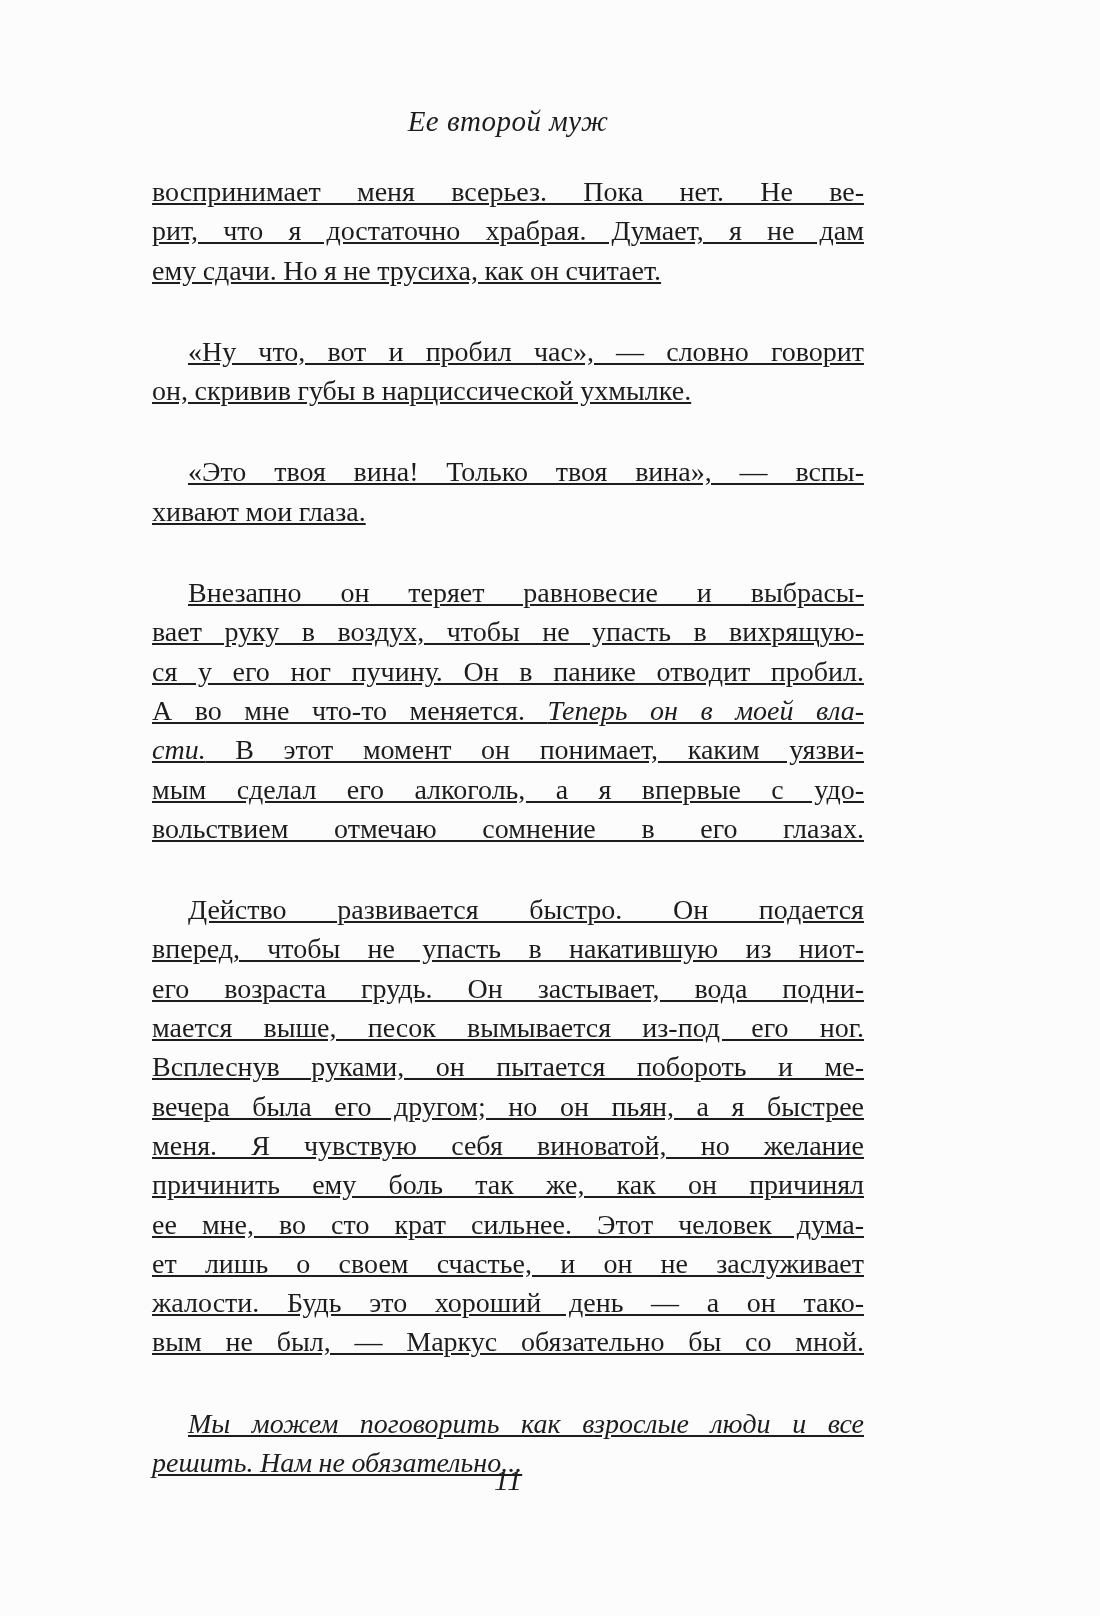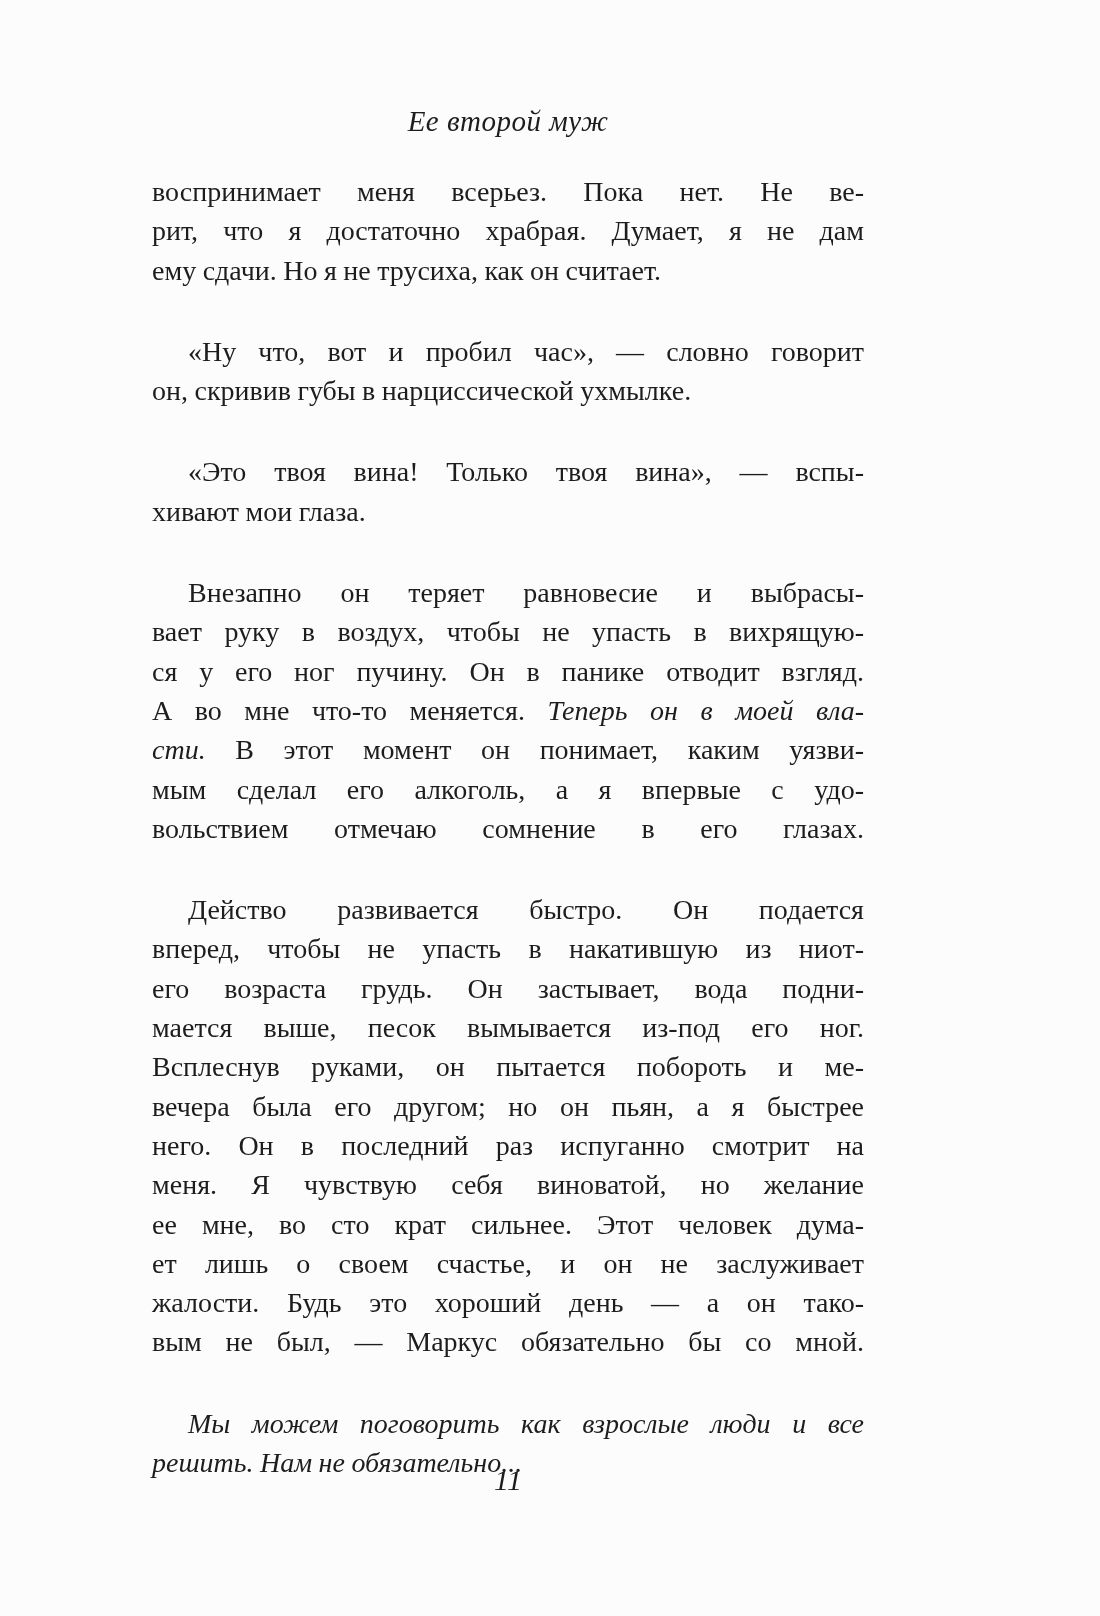--- a/index.html
+++ b/index.html
@@ -31,20 +31,21 @@
     top: 172px;
     left: 152px;
     width: 712px;
     font-size: 28px;
     line-height: 39.3px;
     word-spacing: -0.5px;
   }
   .line {
     text-align: left;
     white-space: normal;
+    text-decoration: underline;
   }
   .line.justify {
     text-align: justify;
     text-align-last: justify;
     -moz-text-align-last: justify;
   }
   .line.indent {
     padding-left: 36px;
     margin-top: 42px;
   }
@@ -71,33 +72,33 @@
   <div class="text-block">
       <div class="line justify"><span>воспринимает меня всерьез. Пока нет. Не ве-</span></div>
       <div class="line justify"><span>рит, что я достаточно храбрая. Думает, я не дам</span></div>
       <div class="line"><span>ему сдачи. Но я не трусиха, как он считает.</span></div>
       <div class="line indent justify"><span>«Ну что, вот и пробил час», — словно говорит</span></div>
       <div class="line"><span>он, скривив губы в нарциссической ухмылке.</span></div>
       <div class="line indent justify"><span>«Это твоя вина! Только твоя вина», — вспы-</span></div>
       <div class="line"><span>хивают мои глаза.</span></div>
       <div class="line indent justify"><span>Внезапно он теряет равновесие и выбрасы-</span></div>
       <div class="line justify"><span>вает руку в воздух, чтобы не упасть в вихрящую-</span></div>
-      <div class="line justify"><span>ся у его ног пучину. Он в панике отводит взгляд.</span></div>
+      <div class="line justify"><span>ся у его ног пучину. Он в панике отводит пробил.</span></div>
       <div class="line justify"><span>А во мне что-то меняется. </span><span class="italic">Теперь он в моей вла-</span></div>
       <div class="line justify"><span class="italic">сти.</span><span> В этот момент он понимает, каким уязви-</span></div>
       <div class="line justify"><span>мым сделал его алкоголь, а я впервые с удо-</span></div>
       <div class="line justify"><span>вольствием отмечаю сомнение в его глазах.</span></div>
       <div class="line indent justify"><span>Действо развивается быстро. Он подается</span></div>
       <div class="line justify"><span>вперед, чтобы не упасть в накатившую из ниот-</span></div>
       <div class="line justify"><span>его возраста грудь. Он застывает, вода подни-</span></div>
       <div class="line justify"><span>мается выше, песок вымывается из-под его ног.</span></div>
       <div class="line justify"><span>Всплеснув руками, он пытается побороть и ме-</span></div>
       <div class="line justify"><span>вечера была его другом; но он пьян, а я быстрее</span></div>
-      <div class="line justify"><span>него. Он в последний раз испуганно смотрит на</span></div>
       <div class="line justify"><span>меня. Я чувствую себя виноватой, но желание</span></div>
+      <div class="line justify"><span>причинить ему боль так же, как он причинял</span></div>
       <div class="line justify"><span>ее мне, во сто крат сильнее. Этот человек дума-</span></div>
       <div class="line justify"><span>ет лишь о своем счастье, и он не заслуживает</span></div>
       <div class="line justify"><span>жалости. Будь это хороший день — а он тако-</span></div>
       <div class="line justify"><span>вым не был, — Маркус обязательно бы со мной.</span></div>
       <div class="line indent justify"><span class="italic">Мы можем поговорить как взрослые люди и все</span></div>
       <div class="line"><span class="italic">решить. Нам не обязательно...</span></div>
     </div>
 
   <div class="page-number">11</div>
 </div>

